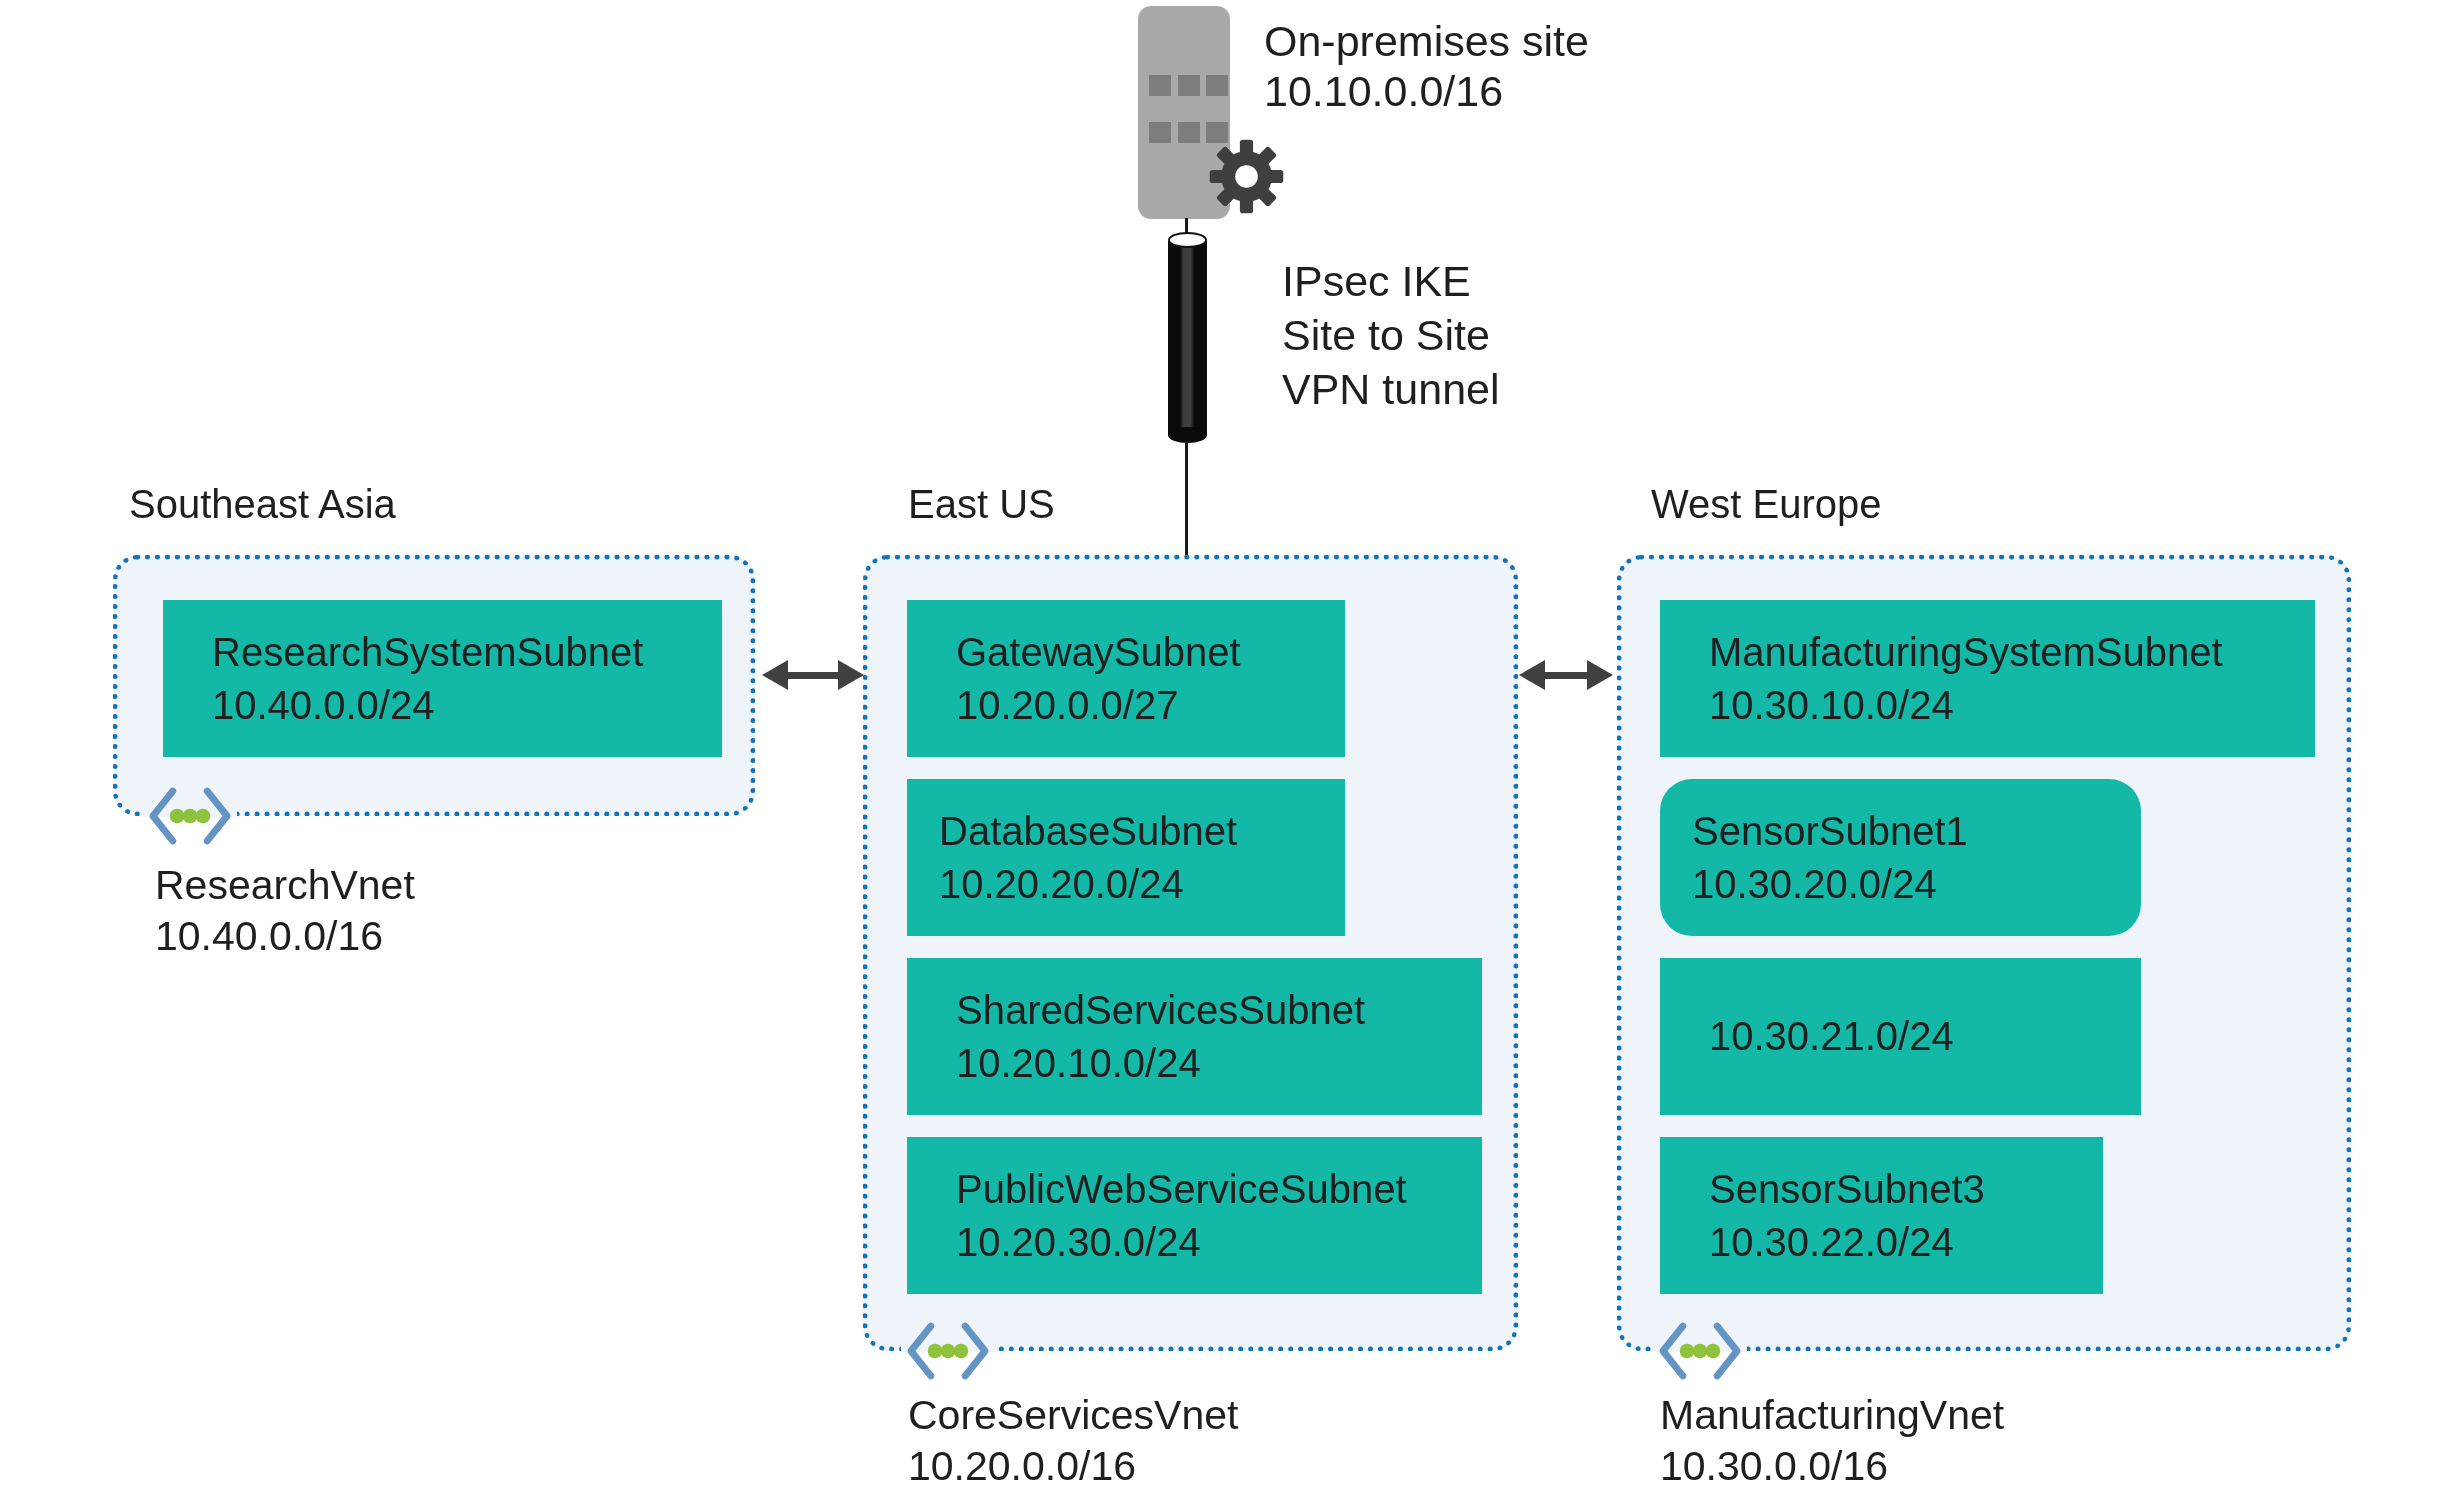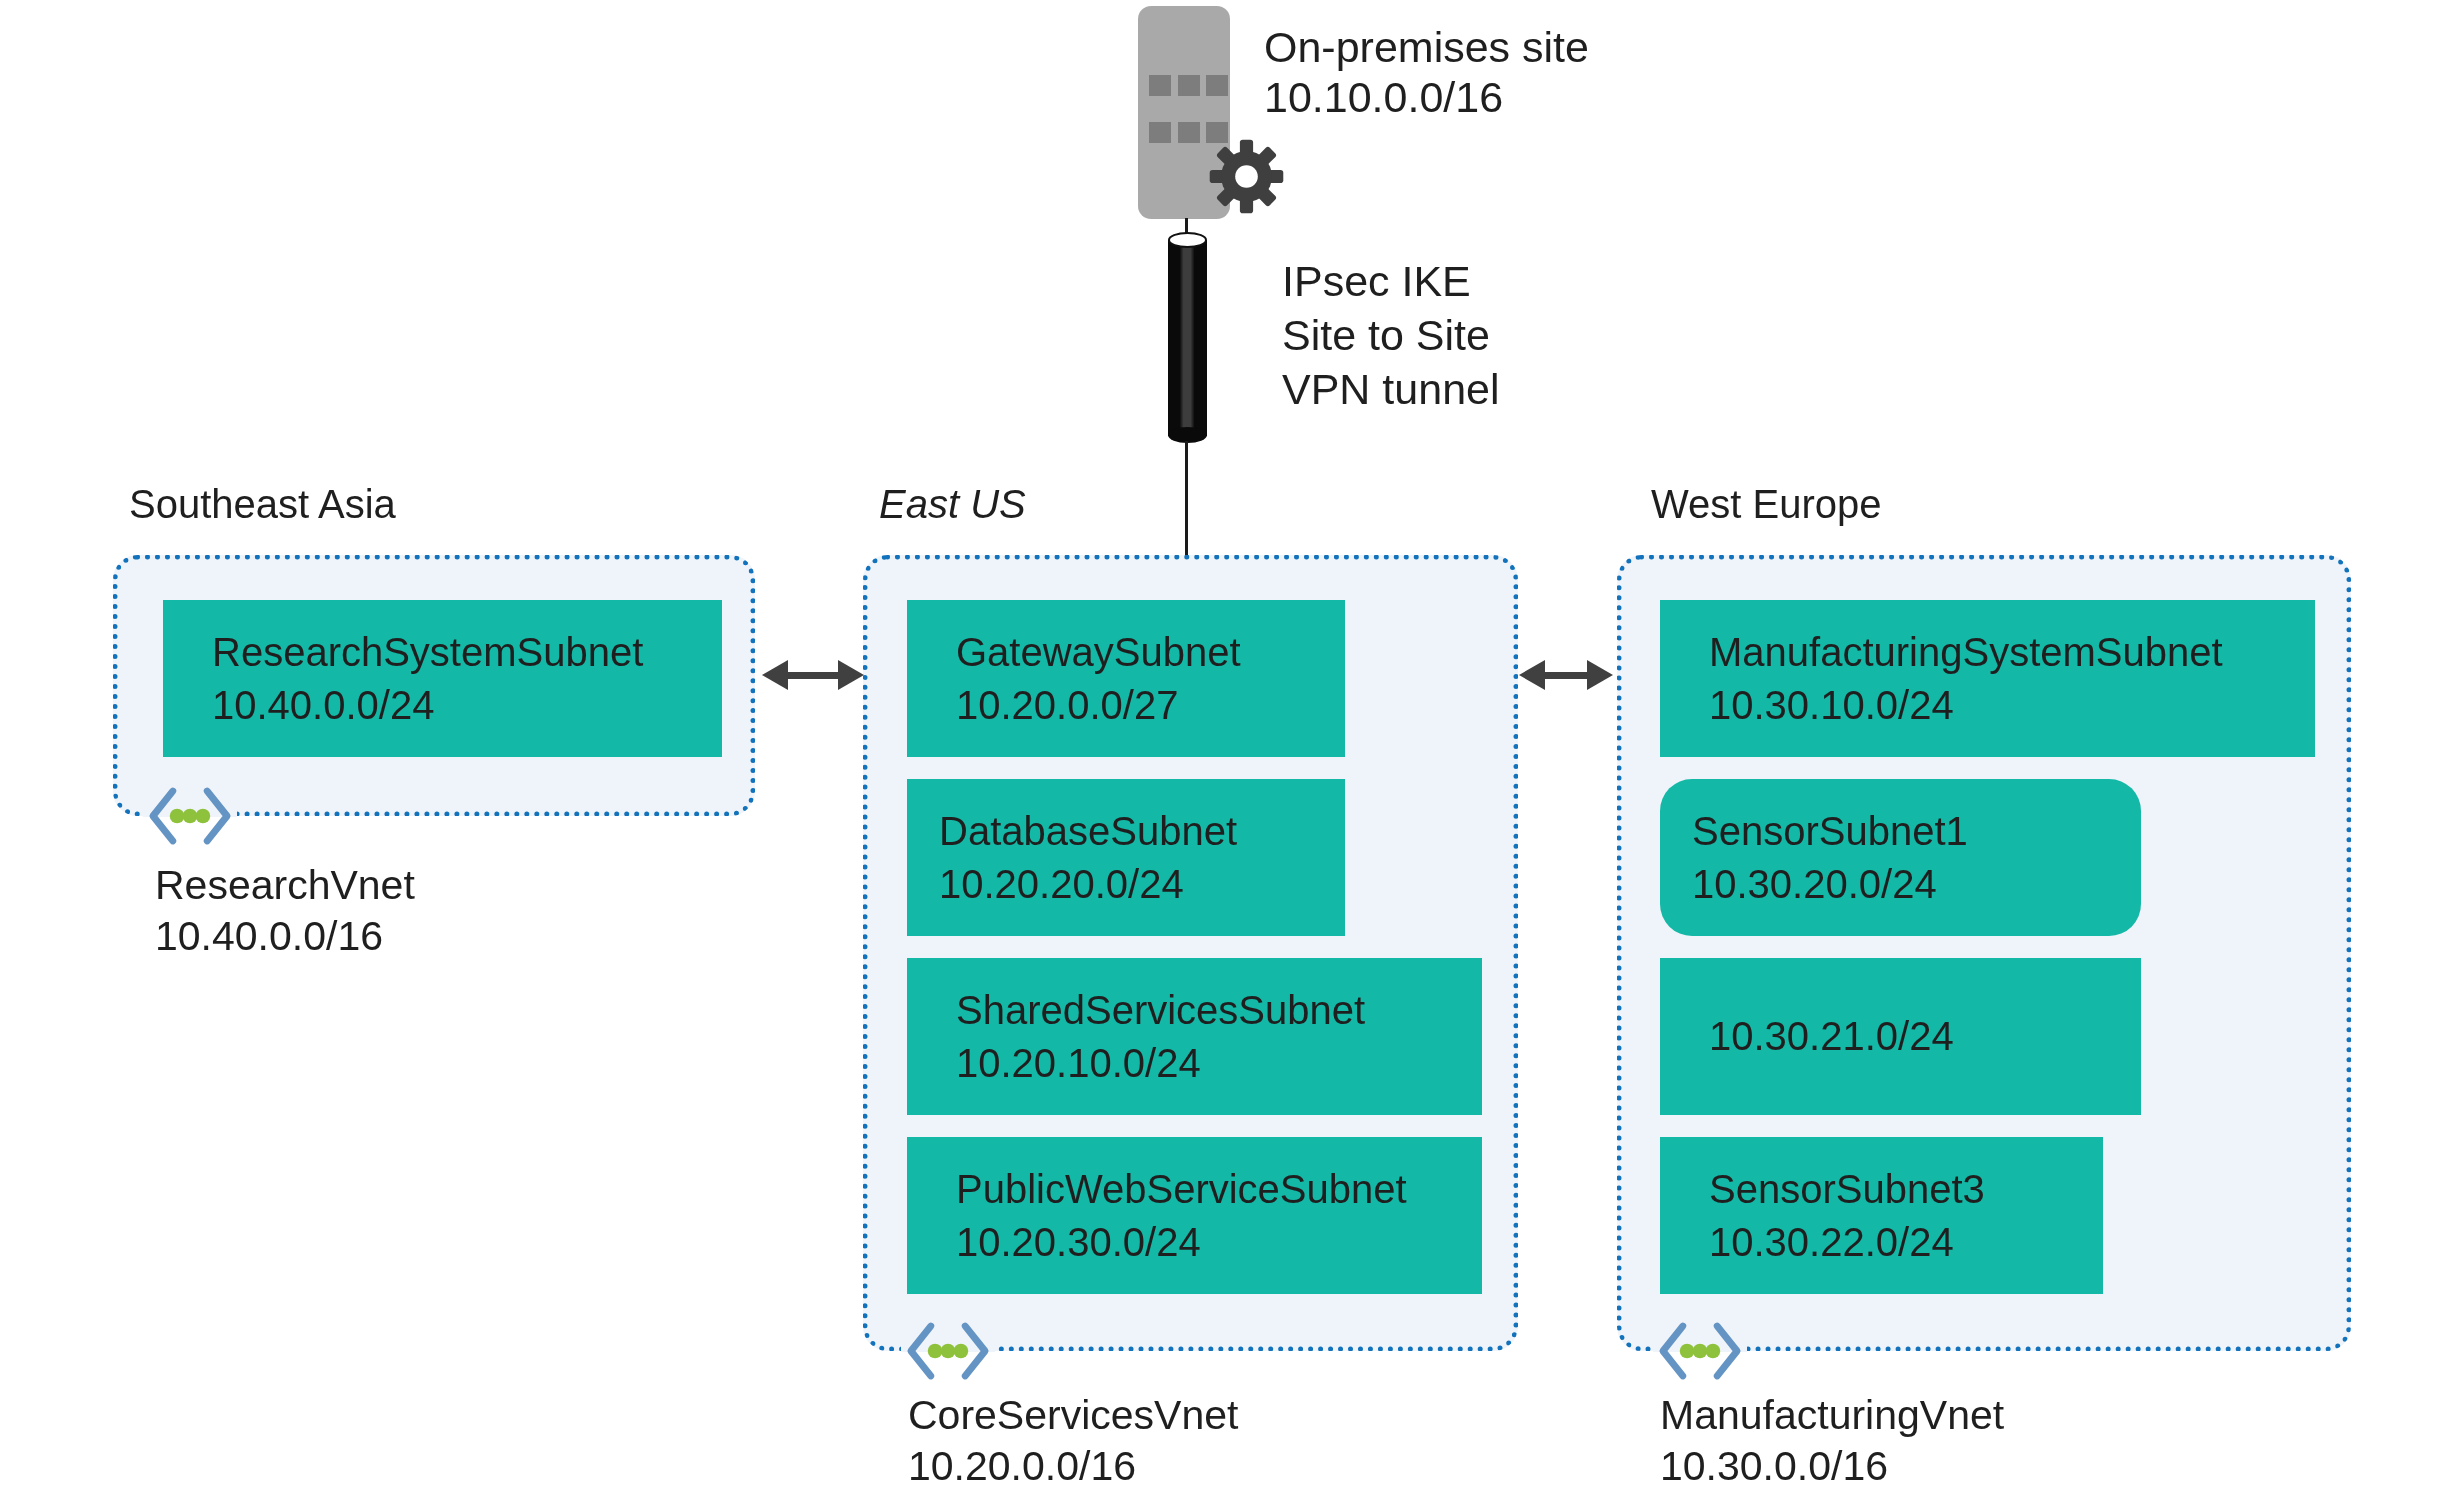--- a/index.html
+++ b/index.html
@@ -4,34 +4,34 @@
 <style>
   html,body{margin:0;padding:0;background:#ffffff;}
   #canvas{
     position:relative;width:2462px;height:1495px;background:#ffffff;overflow:hidden;
     font-family:"Liberation Sans", sans-serif;color:#1f1f1f;
   }
   
   .building{position:absolute;left:1138px;top:5.6px;width:92px;height:213px;background:#a9a9a9;border-radius:13px;}
   .win{position:absolute;width:21.6px;height:21.6px;background:#7d7d7d;}
   .gear{position:absolute;left:1205px;top:135px;width:83px;height:83px;}
-  .onprem-text{position:absolute;left:1264px;top:22px;font-size:43px;line-height:50px;white-space:nowrap;}
+  .onprem-text{position:absolute;left:1264px;top:16px;font-size:43px;line-height:50px;white-space:nowrap;}
   
   .vline{position:absolute;width:2.8px;background:#1a1a1a;left:1185px;}
   #line-top{top:218px;height:17px;}
   #line-bottom{top:441px;height:116px;}
   .cylinder{position:absolute;left:1168px;top:232px;width:39px;height:211px;}
   .cyl-body{position:absolute;left:0;right:0;top:7.5px;bottom:7.5px;
     background:linear-gradient(90deg,#0a0a0a 0%,#0a0a0a 30%,#3d3d3d 40%,#3d3d3d 58%,#0a0a0a 68%,#0a0a0a 100%);}
   .cyl-bottom{position:absolute;left:0;bottom:0;width:39px;height:16px;border-radius:50%;background:#0a0a0a;}
   .cyl-top{position:absolute;left:0;top:0;width:39px;height:16px;border-radius:50%;background:#ffffff;border:2.8px solid #111111;box-sizing:border-box;}
   .vpn-text{position:absolute;left:1240px;top:254px;font-size:43px;line-height:54px;white-space:nowrap;margin-left:42px;}
   
   .region-label{position:absolute;top:482px;font-size:40px;white-space:nowrap;}
-  #label-se{left:129px;}  #label-east{left:879px;font-style:italic;}  #label-west{left:1651px;}
+  #label-se{left:129px;}  #label-east{left:908px;}  #label-west{left:1651px;}
   .region-box{position:absolute;top:555px;background:#eff4fa;border:5.6px dotted #1272bb;border-radius:24.5px;box-sizing:border-box;}
   #region-se{left:113px;width:642px;height:261px;}
   #region-east{left:863px;width:655px;height:796px;}
   #region-west{left:1617px;width:734px;height:796px;}
   .subnet{position:absolute;height:157px;background:#14b8a6;display:flex;flex-direction:column;justify-content:center;padding-left:49px;box-sizing:border-box;}
   .subnet div{font-size:40px;line-height:53px;white-space:nowrap;}
   .r1{top:40px;} .r2{top:219px;padding-left:32px;} .r3{top:398px;} .r4{top:577px;}
   
   .vnet-icon{position:absolute;width:94px;height:62px;
     background:linear-gradient(to bottom,#eff4fa 0%,#eff4fa 52%,#ffffff 52%,#ffffff 100%);}

